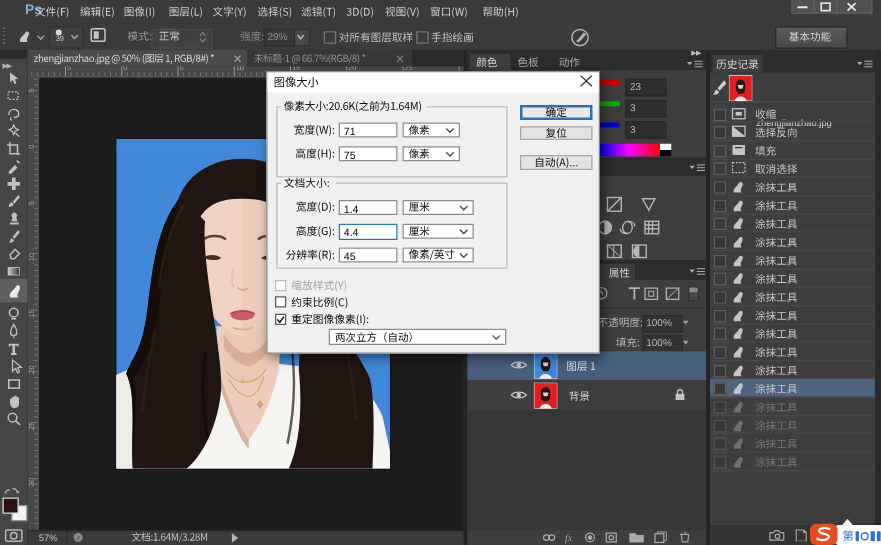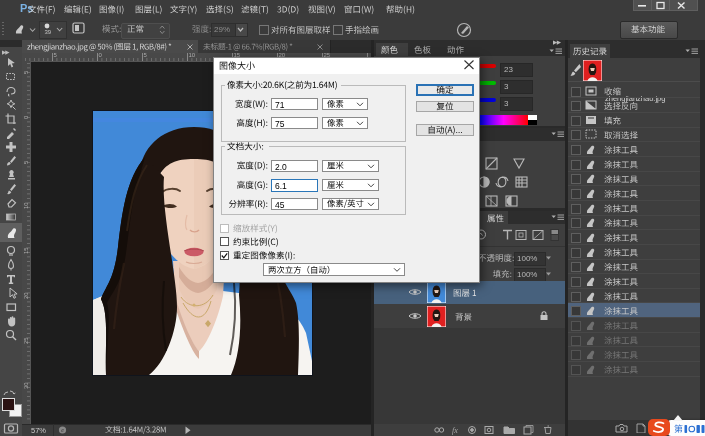--- a/index.html
+++ b/index.html
@@ -1137,27 +1137,27 @@
       <svg style="position:absolute;left:355px;top:98px" width="10" height="12">
         <path d="M2 4.8 l3 3 3 -3" stroke="#444" stroke-width="1" fill="none"></path>
       </svg>
       <div style="position:absolute;left:271px;top:117px;width:47px;height:12px;background:#fff;border:1px solid #8a8a8a;box-sizing:border-box;"></div>
       <div style="position:absolute;left:275px;top:119px;font:8.5px 'Liberation Sans',sans-serif;color:#000;">75</div>
       <div style="position:absolute;left:322px;top:117px;width:46px;height:12px;background:#fff;border:1px solid #8a8a8a;box-sizing:border-box;"></div>
       <svg style="position:absolute;left:355px;top:117px" width="10" height="12">
         <path d="M2 4.8 l3 3 3 -3" stroke="#444" stroke-width="1" fill="none"></path>
       </svg>
       <div style="position:absolute;left:271px;top:159.5px;width:47px;height:12px;background:#fff;border:1px solid #8a8a8a;box-sizing:border-box;"></div>
-      <div style="position:absolute;left:275px;top:161.5px;font:8.5px 'Liberation Sans',sans-serif;color:#000;">2.0</div>
+      <div style="position:absolute;left:275px;top:161.5px;font:8.5px 'Liberation Sans',sans-serif;color:#000;">1.4</div>
       <div style="position:absolute;left:322px;top:159.5px;width:57px;height:12px;background:#fff;border:1px solid #8a8a8a;box-sizing:border-box;"></div>
       <svg style="position:absolute;left:366px;top:159.5px" width="10" height="12">
         <path d="M2 4.8 l3 3 3 -3" stroke="#444" stroke-width="1" fill="none"></path>
       </svg>
       <div style="position:absolute;left:271px;top:178.5px;width:47px;height:13px;background:#fff;border:1.6px solid #2a76b8;box-sizing:border-box;"></div>
-      <div style="position:absolute;left:275px;top:180.5px;font:8.5px 'Liberation Sans',sans-serif;color:#000;">6.1</div>
+      <div style="position:absolute;left:275px;top:180.5px;font:8.5px 'Liberation Sans',sans-serif;color:#000;">4.4</div>
       <div style="position:absolute;left:322px;top:179px;width:57px;height:12px;background:#fff;border:1px solid #8a8a8a;box-sizing:border-box;"></div>
       <svg style="position:absolute;left:366px;top:179px" width="10" height="12">
         <path d="M2 4.8 l3 3 3 -3" stroke="#444" stroke-width="1" fill="none"></path>
       </svg>
       <div style="position:absolute;left:271px;top:197.5px;width:47px;height:12px;background:#fff;border:1px solid #8a8a8a;box-sizing:border-box;"></div>
       <div style="position:absolute;left:275px;top:199.5px;font:8.5px 'Liberation Sans',sans-serif;color:#000;">45</div>
       <div style="position:absolute;left:322px;top:197.5px;width:57px;height:12px;background:#fff;border:1px solid #8a8a8a;box-sizing:border-box;"></div>
       <svg style="position:absolute;left:366px;top:197.5px" width="10" height="12">
         <path d="M2 4.8 l3 3 3 -3" stroke="#444" stroke-width="1" fill="none"></path>
       </svg>

